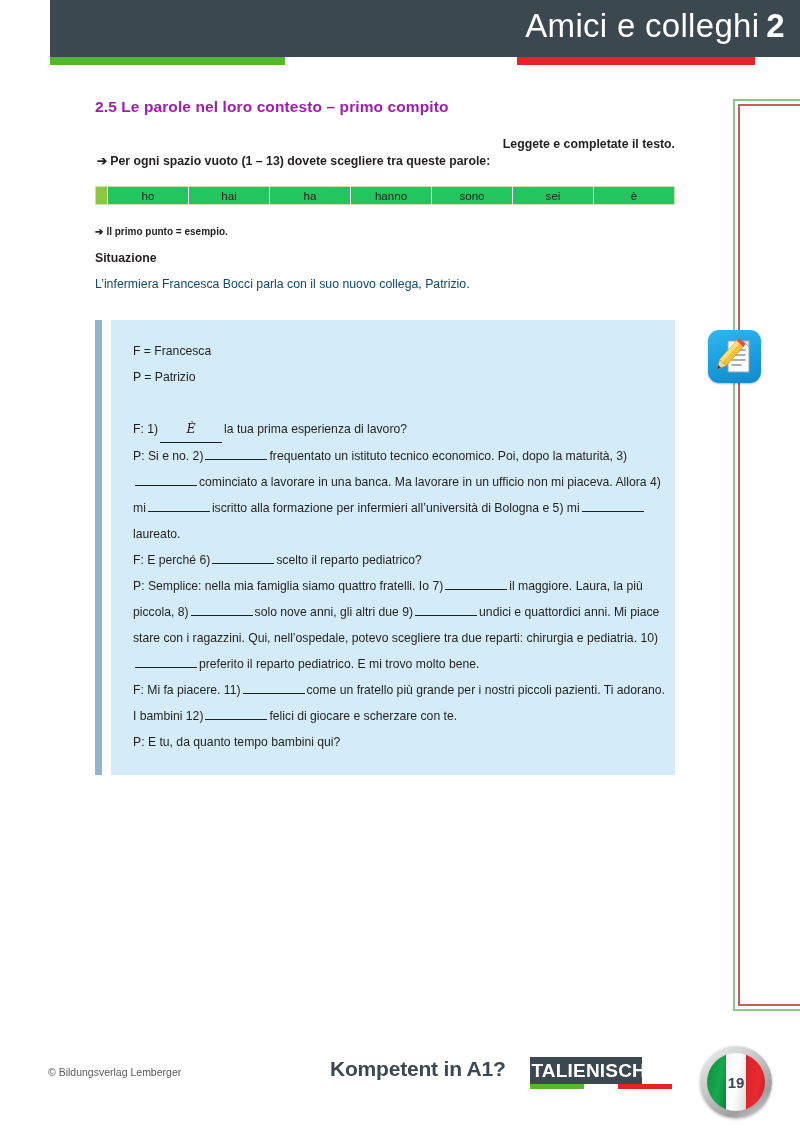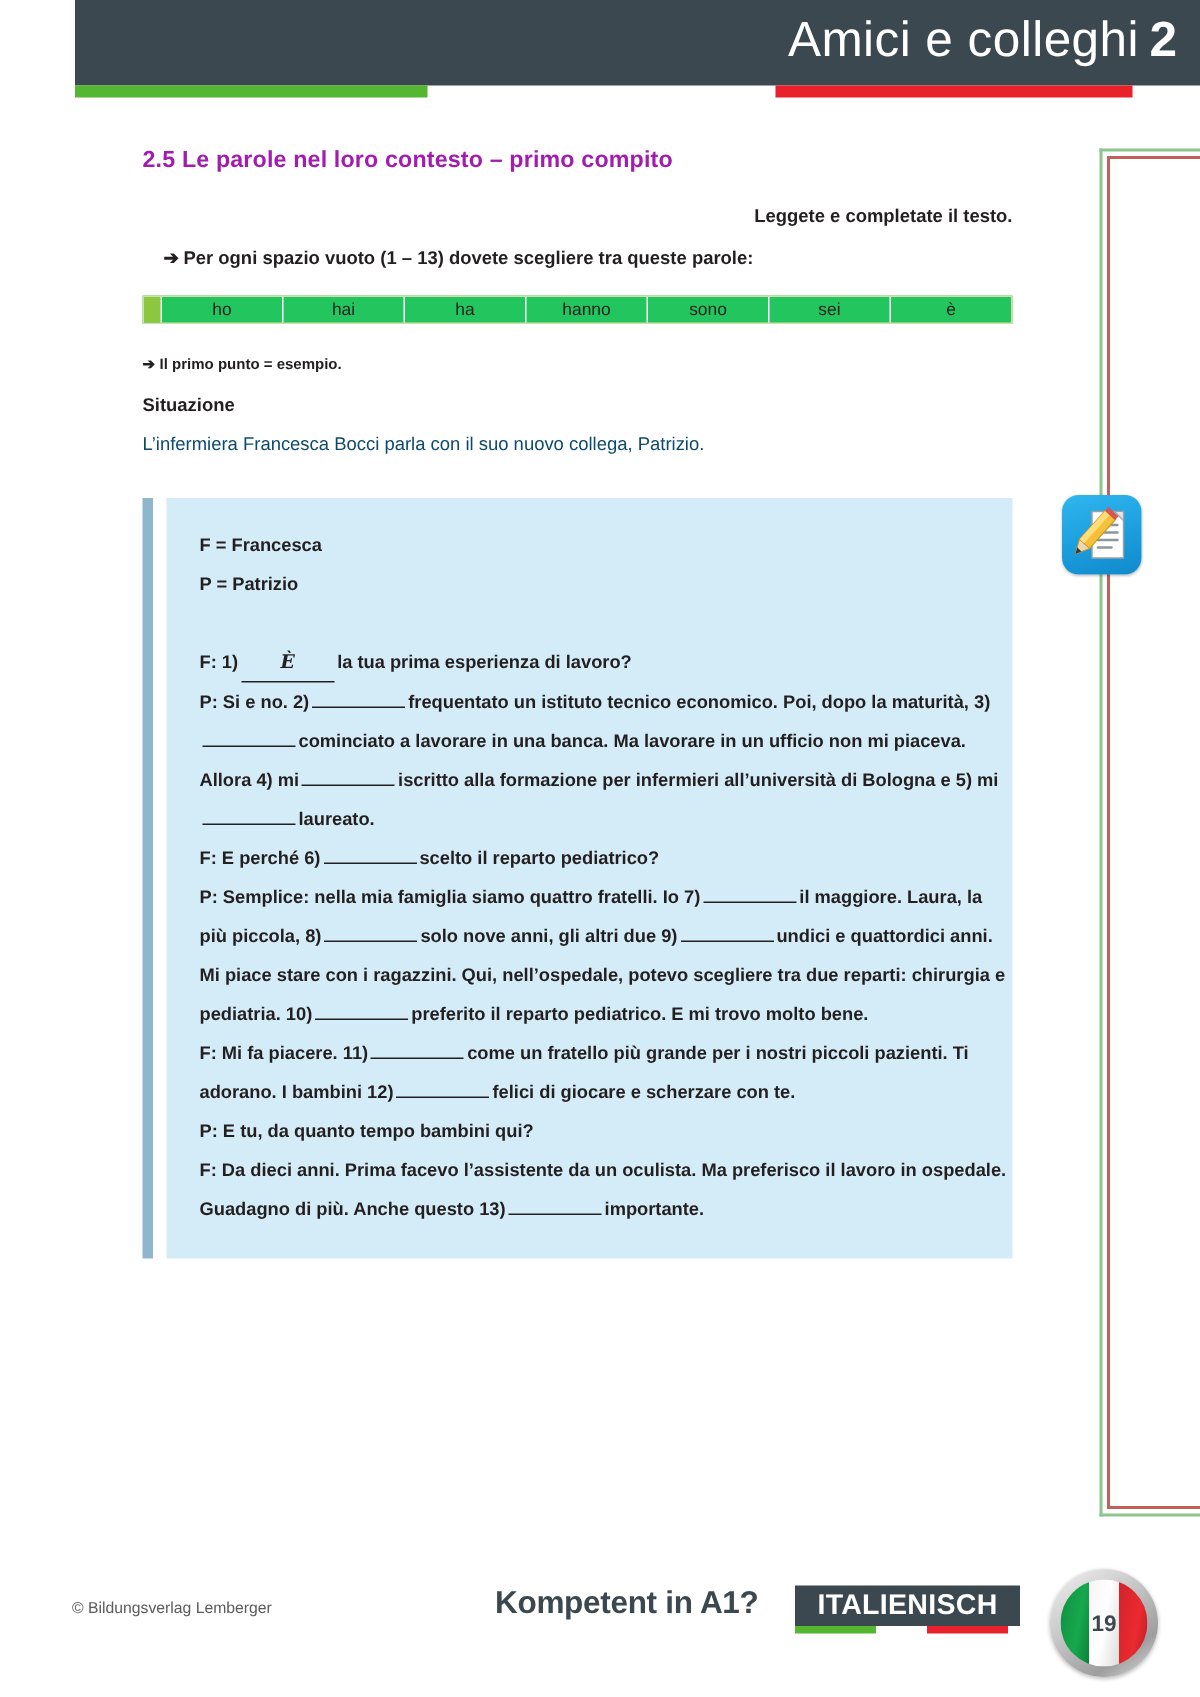--- a/index.html
+++ b/index.html
@@ -111,21 +111,21 @@
   }
   .instr-line1 {
     font-size: 12.3px;
     font-weight: bold;
     margin: 0 0 3px 0;
     text-align: right;
   }
   .instr-line2 {
     font-size: 12.3px;
     font-weight: bold;
-    margin: 14px;
+    margin: 2px;
   }
   .arrow-glyph {
     font-weight: bold;
     margin-right: 3px;
   }
 
   
   .wordbank {
     display: flex;
     margin-top: 18px;
@@ -181,21 +181,20 @@
   .dialogue-gap {
     width: 9px;
     flex: 0 0 9px;
     background: #ffffff;
   }
   .dialogue-panel {
     flex: 1 1 auto;
     background: #d4ecf7;
     padding: 18px 4px 20px 22px;
     box-sizing: border-box;
-    font-weight: bold;
   }
   .dlg-speaker-row {
     font-size: 12.2px;
     line-height: 26px;
     color: #231f20;
   }
   .dlg-spacer { height: 26px; }
   .dlg-para {
     font-size: 12.2px;
     line-height: 26px;
@@ -235,21 +234,21 @@
     top: 1057px;
     font-size: 21px;
     font-weight: bold;
     color: #3c4850;
     letter-spacing: -0.2px;
   }
   .lang-badge {
     position: absolute;
     left: 530px;
     top: 1057px;
-    width: 150px;
+    width: 112px;
     height: 27px;
     background: #3c4850;
     color: #ffffff;
     font-size: 19px;
     font-weight: bold;
     display: flex;
     align-items: center;
     justify-content: center;
     letter-spacing: 0.2px;
   }
@@ -404,24 +403,20 @@
       <div class="dlg-para">
         <span>F:</span>
         <span>Mi fa piacere. 11)</span><span class="blank"></span><span>come un fratello più grande per i nostri piccoli pazienti. Ti adorano. I bambini 12)</span><span class="blank"></span><span>felici di giocare e scherzare con te.</span>
       </div>
 
       <div class="dlg-para">
         <span>P:</span>
         <span>E tu, da quanto tempo bambini qui?</span>
       </div>
 
-      <div class="dlg-para">
-        <span>F:</span>
-        <span>Da dieci anni. Prima facevo l’assistente da un oculista. Ma preferisco il lavoro in ospedale. Guadagno di più. Anche questo 13)</span><span class="blank"></span><span>importante.</span>
-      </div>
 
     </div>
   </div>
 
 </div>
 
 <div class="footer-copyright">© Bildungsverlag Lemberger</div>
 <div class="footer-brand">Kompetent in A1?</div>
 <div class="lang-badge">ITALIENISCH</div>
 <div class="lang-rule-green"></div>

